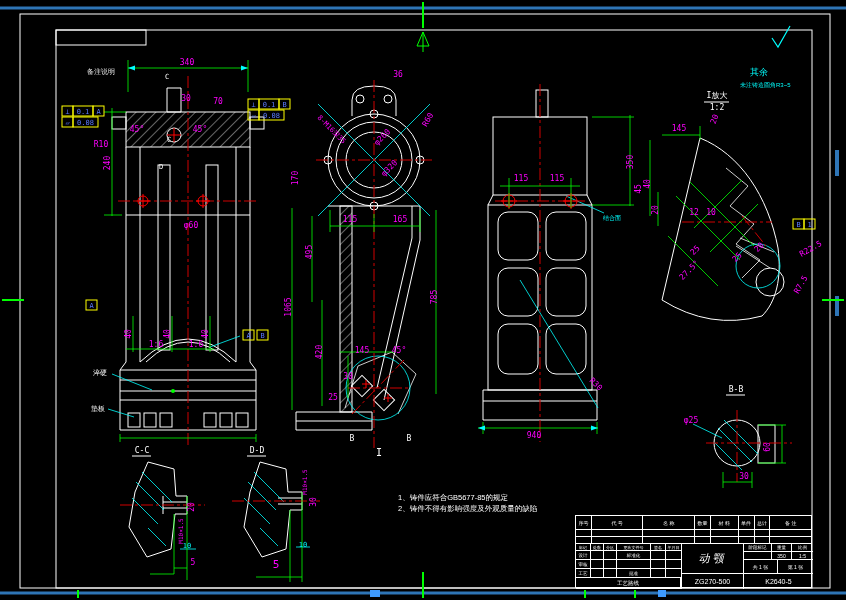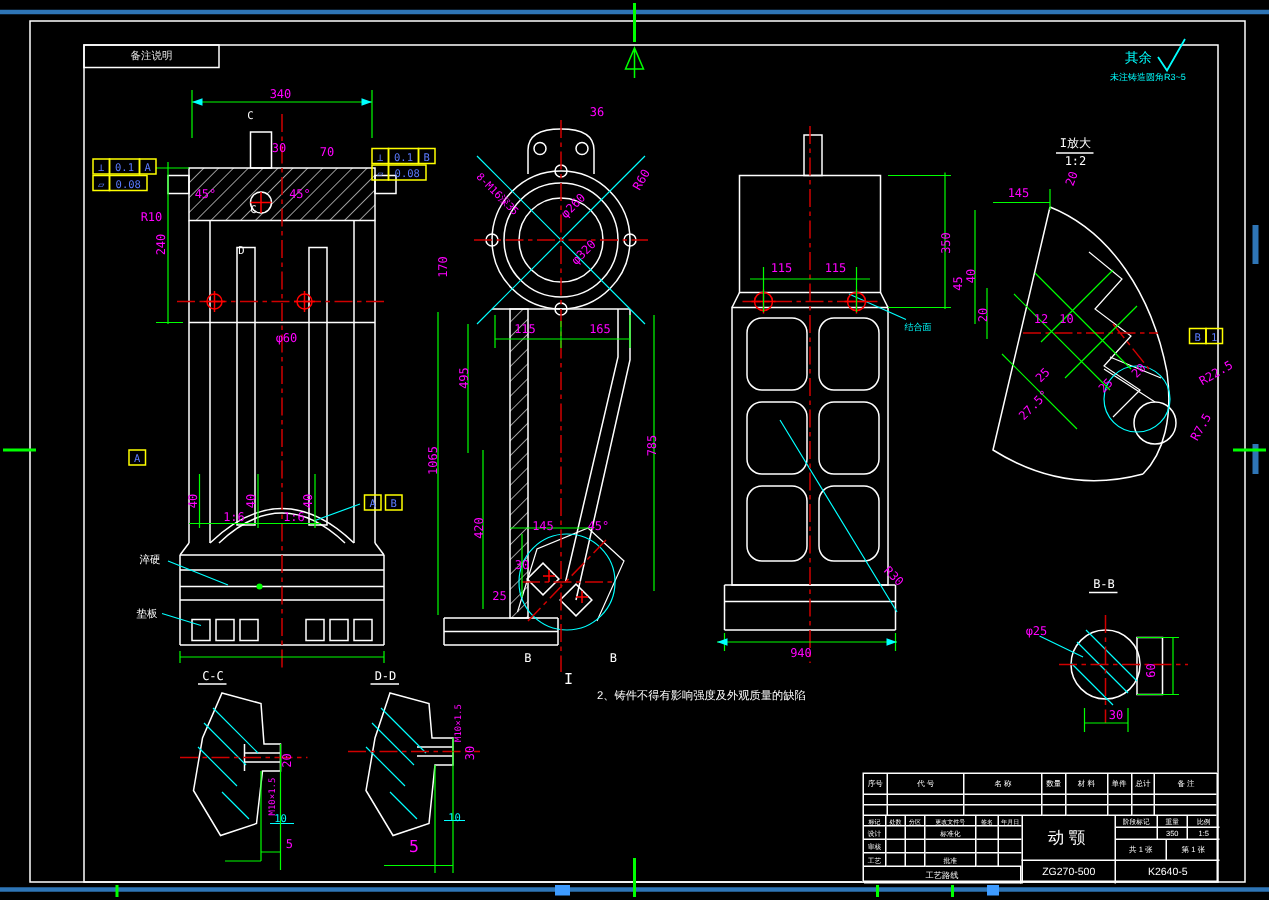--- a/index.html
+++ b/index.html
@@ -1,33 +1,33 @@
 <!DOCTYPE html>
 <html><head>
 <meta charset="utf-8">
 <style>
   html,body{margin:0;padding:0;background:#000;}
   .stage{position:relative;width:846px;height:600px;background:#000;overflow:hidden;
          font-family:"Liberation Sans",sans-serif;}
   .stage svg{position:absolute;left:0;top:0;}
-  .ov{position:absolute;color:#fff;}
+  .ov{position:absolute;color:#fff;margin-top:34px;}
   .clabel{font-size:7px;text-align:center;line-height:13px;color:#e8e8e8;}
   .surf{font-size:9px;color:#00ffff;}
   .surfnote{font-size:6px;color:#00ffff;}
   .tech{color:#fff;}
   .tech-title{font-size:8px;letter-spacing:2px;padding-left:52px;margin-bottom:2px;}
   .tech-item{font-size:7.5px;line-height:11px;white-space:nowrap;}
   .tb{position:absolute;border:1px solid #fff;background:#000;color:#fff;box-sizing:border-box;}
   .tb *{box-sizing:border-box;}
   .row{display:flex;width:100%;}
   .cell{border-right:1px solid #fff;border-bottom:1px solid #fff;display:flex;align-items:center;
         justify-content:center;overflow:hidden;white-space:nowrap;height:100%;}
   .abs{position:absolute;}
   .namecell{font-size:11px;letter-spacing:3px;display:flex;align-items:center;justify-content:center;
-            border-right:1px solid #fff;border-bottom:1px solid #fff;border-left:1px solid #fff;}
+            border-right:1px solid #fff;border-bottom:1px solid #fff;border-left:1px solid #fff;font-style:italic;}
   .matcell{font-size:7px;display:flex;align-items:center;justify-content:center;
            border-right:1px solid #fff;border-left:1px solid #fff;}
   .codecell{font-size:7px;display:flex;align-items:center;justify-content:center;}
 </style>
 </head>
 <body>
 
 <div class="stage">
 
 <svg width="846" height="600" viewBox="0 0 846 600">
@@ -303,20 +303,21 @@
         <text x="809.5" y="227" fill="#5B7BFF" font-size="7" text-anchor="middle">1</text>
       </g>
 </svg>
 
 <div class="ov clabel" style="left:57px;top:31px;width:88px;height:13px">备注说明</div>
 <div class="ov surf" style="left:750px;top:32px">其余</div>
 <div class="ov surfnote" style="left:740px;top:47px">未注铸造圆角R3~5</div>
 
 <div class="ov tech" style="left:398px;top:458px;width:210px">
   <div id="tech-items">
+        <div class="tech-item">1、铸件应符合GB5677-85的规定</div>
         <div class="tech-item">2、铸件不得有影响强度及外观质量的缺陷</div>
       </div>
 </div>
 
 <div class="tb" style="left:575px;top:515px;width:237px;height:73px">
   <div id="bomh" class="row" style="height:14px">
         <div class="cell" style="width: 16px; font-size: 5px;">序号</div>
         <div class="cell" style="width: 52px; font-size: 5px;">代 号</div>
         <div class="cell" style="width: 52px; font-size: 5px;">名 称</div>
         <div class="cell" style="width: 16px; font-size: 5px;">数量</div>

